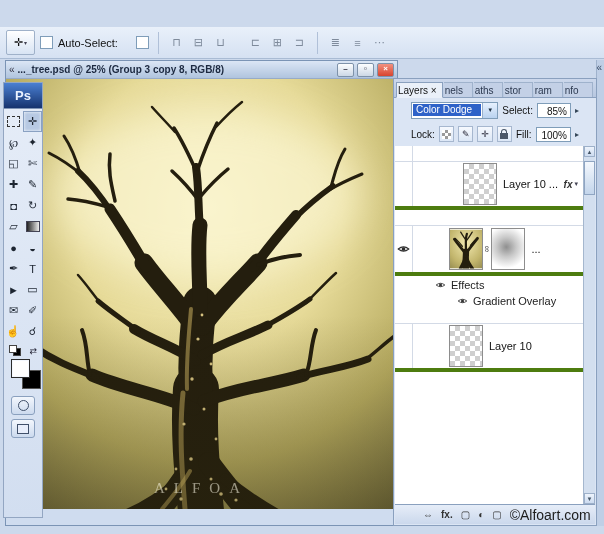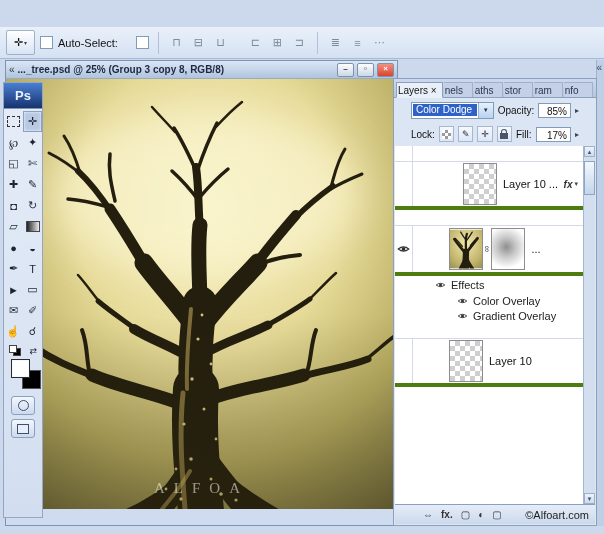--- a/index.html
+++ b/index.html
@@ -138,21 +138,21 @@
   .gaprow{height:15px;border-bottom:1px solid #d3dae6;}
   .partrow{height:15px;border-bottom:1px solid #d3dae6;display:flex;}
   .erow{height:15px;display:flex;align-items:center;gap:5px;font-size:11px;color:#222;}
   .erow.hdr{padding-left:40px;height:17px;}
   .erow.itm{padding-left:62px;}
 
   .pfooter{position:absolute;left:1px;right:1px;bottom:1px;height:20px;
     background:linear-gradient(#e6edf8,#cbd8ec);border-top:1px solid #8aa0be;
     display:flex;align-items:center;gap:8px;padding:0 6px 0 28px;font-size:10px;color:#333;box-sizing:border-box;}
   .pfooter .fi{cursor:pointer;}
-  .credit{margin-left:auto;font-size:11px;color:#1d1d1d;}
+  .credit{margin-left:auto;font-size:14px;color:#1d1d1d;}
 
   .dock-chev{position:absolute;right:2px;top:62px;font-size:10px;color:#3a4c66;z-index:25;}
   .dockstrip{position:absolute;right:0;top:60px;width:7px;height:466px;background:#bfcfe6;border-left:1px solid #9fb2cc;z-index:5;}
 </style>
 </head>
 <body>
 
 <div class="app">
 
   <svg width="0" height="0" style="position:absolute" aria-hidden="true">
@@ -366,37 +366,37 @@
       <span class="ptab other">stor</span>
       <span class="ptab other">ram</span>
       <span class="ptab other">nfo</span>
     </div>
 
     <div class="prow">
       <div class="blend-dd">
         <span class="bsel">Color Dodge</span>
         <span class="ddb">▼</span>
       </div>
-      <span class="mlauto">Opacity:</span>
+      <span class="mlauto">Select:</span>
       <span class="vbox">85%</span>
       <span class="spin">▸</span>
     </div>
 
     <div class="prow">
       <span>Lock:</span>
       <span class="lockbtn">
           <i class="chk-mini"></i>
         </span>
       <span class="lockbtn">✎</span>
       <span class="lockbtn">✛</span>
       <span class="lockbtn">
           <i class="padlock"></i>
         </span>
       <span class="mlauto">Fill:</span>
-      <span class="vbox">17%</span>
+      <span class="vbox">100%</span>
       <span class="spin">▸</span>
     </div>
 
     <div class="plist">
       <div class="plist-rows">
         <div class="partrow">
             <span class="eyecol"></span>
           </div>
 
         <div class="lrow" style="height:48px;">
@@ -433,26 +433,20 @@
         <div class="erow hdr">
           <svg class="eyeicon sm" style="color:#333">
               <use href="#eyesym"></use>
             </svg>
           <span>Effects</span>
         </div>
         <div class="erow itm">
           <svg class="eyeicon sm" style="color:#333">
               <use href="#eyesym"></use>
             </svg>
-          <span>Color Overlay</span>
-        </div>
-        <div class="erow itm">
-          <svg class="eyeicon sm" style="color:#333">
-              <use href="#eyesym"></use>
-            </svg>
           <span>Gradient Overlay</span>
         </div>
 
         <div class="gaprow"></div>
 
         <div class="lrow" style="height:48px;">
           <span class="eyecol"></span>
           <span class="sp36"></span>
           <span class="thumb checker"></span>
           <span class="lname">Layer 10</span>

